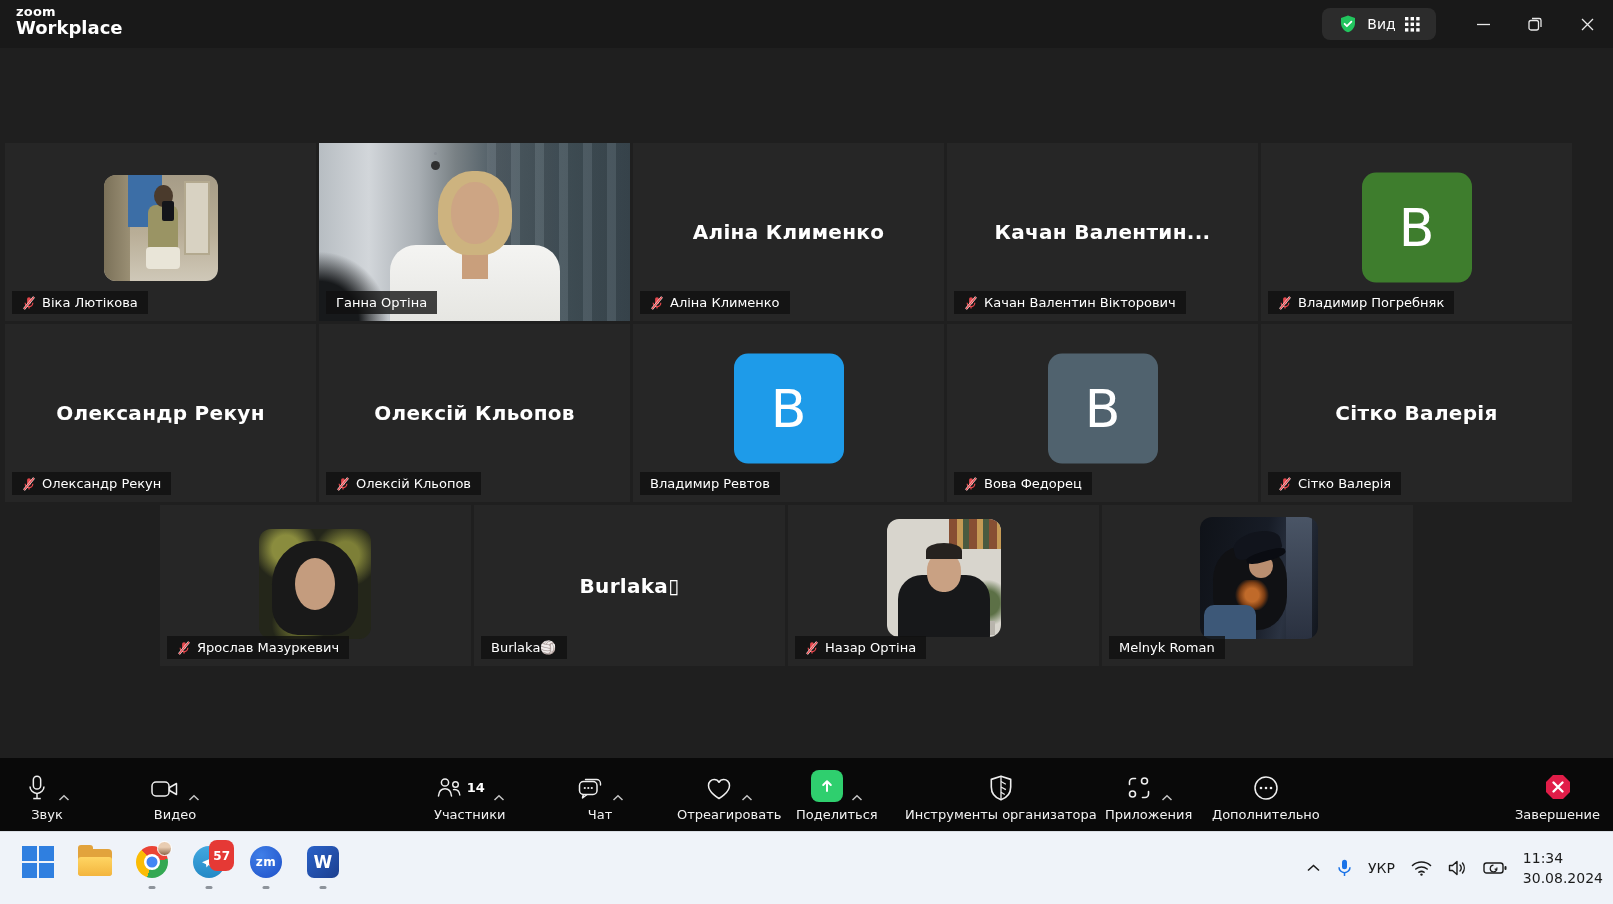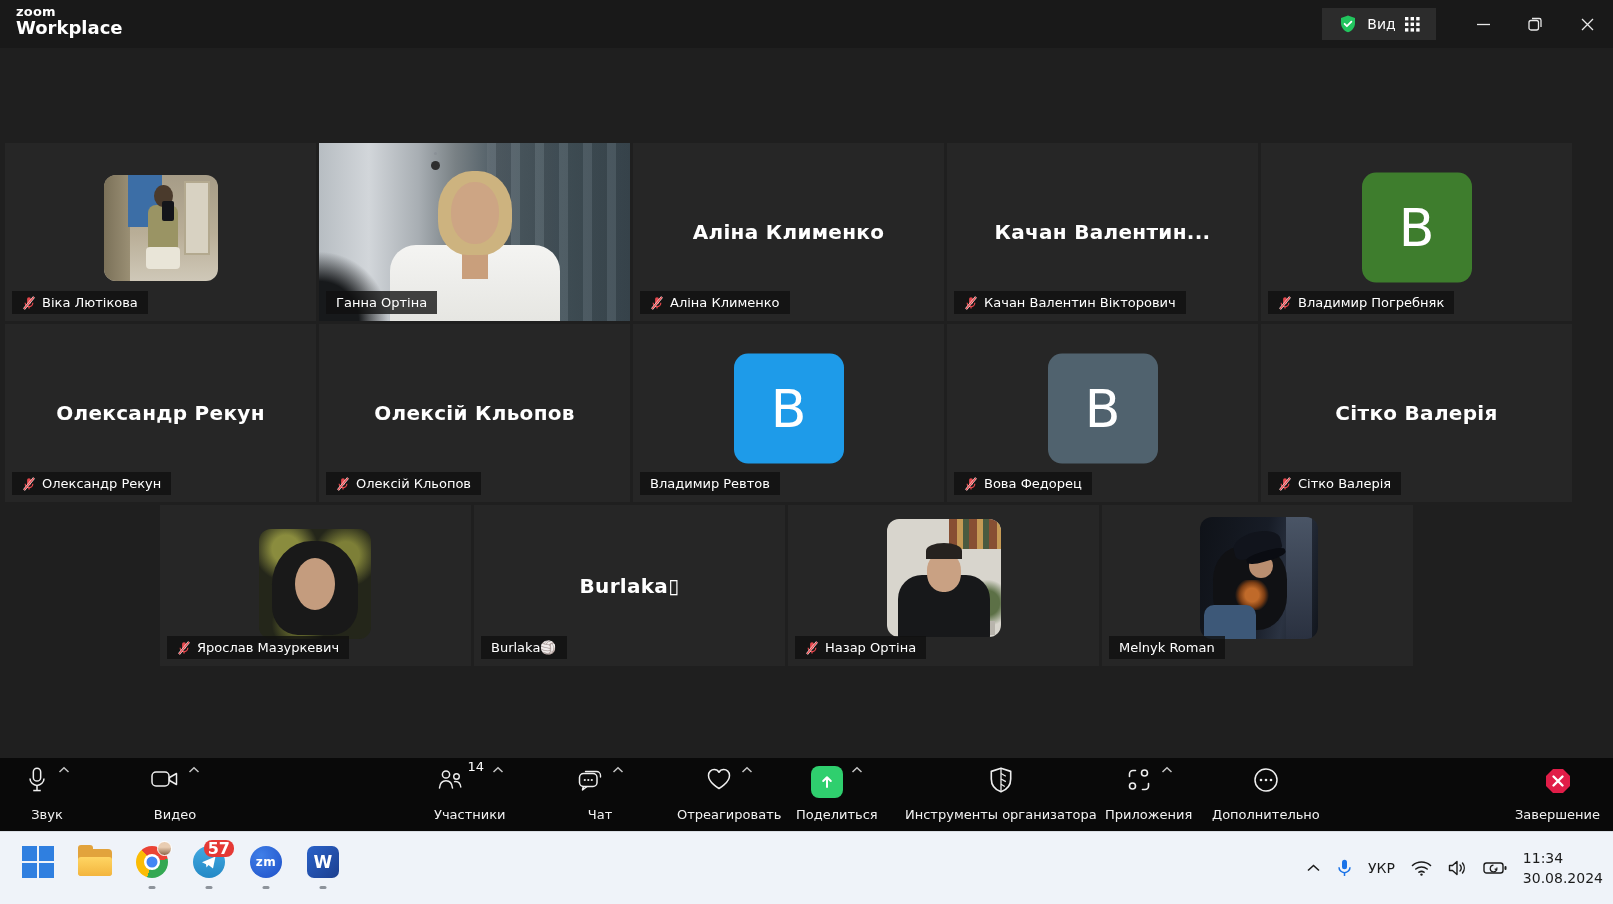--- a/index.html
+++ b/index.html
@@ -6,21 +6,21 @@
   html,body { width:1613px; height:904px; overflow:hidden; background:#1e1e1e;
     font-family:"DejaVu Sans","Liberation Sans",sans-serif; }
   .stage { position:relative; width:1613px; height:904px; background:#1f1f1f; }
 
   
   .titlebar { position:absolute; left:0; top:0; width:100%; height:48px; background:#191919; }
   .brand { position:absolute; left:16px; top:5px; color:#fff; line-height:1.05; }
   .brand .z1 { font-size:13px; font-weight:700; letter-spacing:.2px; }
   .brand .z2 { font-size:18px; font-weight:600; }
   .view-pill { position:absolute; left:1322px; top:8px; width:114px; height:32px; background:#2c2c2c;
-    border-radius:0; display:flex; align-items:center; justify-content:center; gap:9px; cursor:pointer; }
+    border-radius:8px; display:flex; align-items:center; justify-content:center; gap:9px; cursor:pointer; }
   .view-pill span.vtxt { color:#fff; font-size:14px; }
   .winbtns { position:absolute; right:0; top:0; height:48px; display:flex; }
   .winbtn { width:52px; height:48px; display:flex; align-items:center; justify-content:center; color:#e8e8e8; cursor:pointer; }
 
   
   .row { position:absolute; display:flex; gap:3px; }
   .row1 { left:5px; top:143px; height:178px; }
   .row2 { left:5px; top:324px; height:178px; }
   .row3 { left:160px; top:505px; height:161px; }
   .tile { position:relative; width:311px; height:100%; background:#262626; overflow:hidden; }
@@ -84,21 +84,21 @@
   .mel-print { left:44%; top:64%; transform:translate(-50%,-50%); width:34px; height:30px;
     background:radial-gradient(circle,#c06a2a 0 30%,#7a3d14 55%,transparent 75%); }
   .mel-cap { left:48%; top:22%; transform:translate(-50%,-50%) rotate(-14deg); width:48px; height:24px; background:#11141c; border-radius:50% 50% 20% 20%; }
   .mel-brim { left:56%; top:32%; transform:translate(-50%,-50%) rotate(-16deg); width:40px; height:10px; background:#0a0c12; border-radius:40%; }
   .mel-face { left:52%; top:40%; transform:translate(-50%,-50%); width:24px; height:24px; background:#b98e70; border-radius:50%; }
   .mel-jeans { left:4px; bottom:0; width:52px; height:34px; background:#3d5878; border-radius:10px 10px 0 0; }
 
   
   .toolbar { position:absolute; left:0; top:758px; width:100%; height:73px; background:#090909; }
   .tb-item { position:absolute; top:8px; text-align:center; color:#fff; cursor:pointer; }
-  .tb-iconrow { display:flex; align-items:flex-start; justify-content:center; gap:8px; height:36px; }
+  .tb-iconrow { display:flex; align-items:flex-end; justify-content:center; gap:8px; height:36px;font-weight:bold; }
   .tb-label { font-size:13px; margin-top:5px; color:#f2f2f2; white-space:nowrap; }
   .tb-count { font-size:13px; color:#fff; position:relative; top:-7px; margin-left:-4px; }
   .share-box { width:32px; height:32px; background:#2fcf6e; border-radius:8px; display:flex; align-items:center; justify-content:center; }
   .chev { opacity:.95; }
 
   
   .taskbar { position:absolute; left:0; top:831px; width:100%; height:73px; background:#eff3f9; border-top:1px solid #d9dee5; }
   .tb-apps { position:absolute; left:18px; top:8px; display:flex; gap:17px; }
   .app { position:relative; width:40px; height:52px; display:flex; align-items:flex-start; justify-content:center; padding-top:6px; cursor:pointer; }
   .app .dot { position:absolute; bottom:3px; left:50%; transform:translateX(-50%); width:7px; height:3px; border-radius:2px; background:#8d939b; }
@@ -107,22 +107,22 @@
   .folder { position:relative; width:34px; height:27px; margin-top:3px; }
   .folder .back { position:absolute; inset:0; background:#e2a33c; border-radius:4px; }
   .folder .tab { position:absolute; left:0; top:-4px; width:15px; height:8px; background:#e2a33c; border-radius:3px 3px 0 0; }
   .folder .front { position:absolute; left:0; bottom:0; width:100%; height:19px; background:linear-gradient(180deg,#ffd563,#f3b53e); border-radius:3px; }
   .chrome { position:relative; width:32px; height:32px; border-radius:50%;
     background:conic-gradient(from -40deg,#ea4335 0 33%,#34a853 33% 66%,#fbbc05 66% 100%); }
   .chrome .white { position:absolute; left:50%; top:50%; transform:translate(-50%,-50%); width:16px; height:16px; background:#fff; border-radius:50%; }
   .chrome .blue { position:absolute; left:50%; top:50%; transform:translate(-50%,-50%); width:11px; height:11px; background:#4285f4; border-radius:50%; }
   .chrome .ava { position:absolute; right:-4px; top:-5px; width:15px; height:15px; border-radius:50%; background:linear-gradient(180deg,#e9cdb2 40%,#8c6748 100%); border:1px solid #fff; }
   .tg { position:relative; width:32px; height:32px; border-radius:50%; background:linear-gradient(180deg,#41a8e0,#2489c6); display:flex; align-items:center; justify-content:center; }
-  .badge { position:absolute; right:-9px; top:-6px; min-width:24px; height:17px; background:#e53935; border-radius:8px;
-    color:#fff; font-size:16px; font-weight:700; display:flex; align-items:center; justify-content:center; padding:0 4px; }
+  .badge { position:absolute; right:-9px; top:-6px; min-width:24px; height:31px; background:#e53935; border-radius:8px;
+    color:#fff; font-size:12px; font-weight:700; display:flex; align-items:center; justify-content:center; padding:0 4px; }
   .zm { width:32px; height:32px; border-radius:50%; background:radial-gradient(circle at 35% 30%,#3f7fe8,#1f50c8); color:#fff;
     font-size:12px; font-weight:700; display:flex; align-items:center; justify-content:center; letter-spacing:.5px; }
   .wordic { width:32px; height:32px; border-radius:7px; background:linear-gradient(135deg,#2a62c9,#1c3f8f); color:#fff;
     font-size:17px; font-weight:700; display:flex; align-items:center; justify-content:center; }
   .tray { position:absolute; right:10px; top:0; height:72px; display:flex; align-items:center; gap:16px; color:#1b1b1b; }
   .tray .lang { font-size:14px; cursor:pointer; }
   .clock { text-align:left; font-size:14px; line-height:1.45; cursor:pointer; }
   .trayicon { display:flex; align-items:center; cursor:pointer; }
 </style>
 </head>

